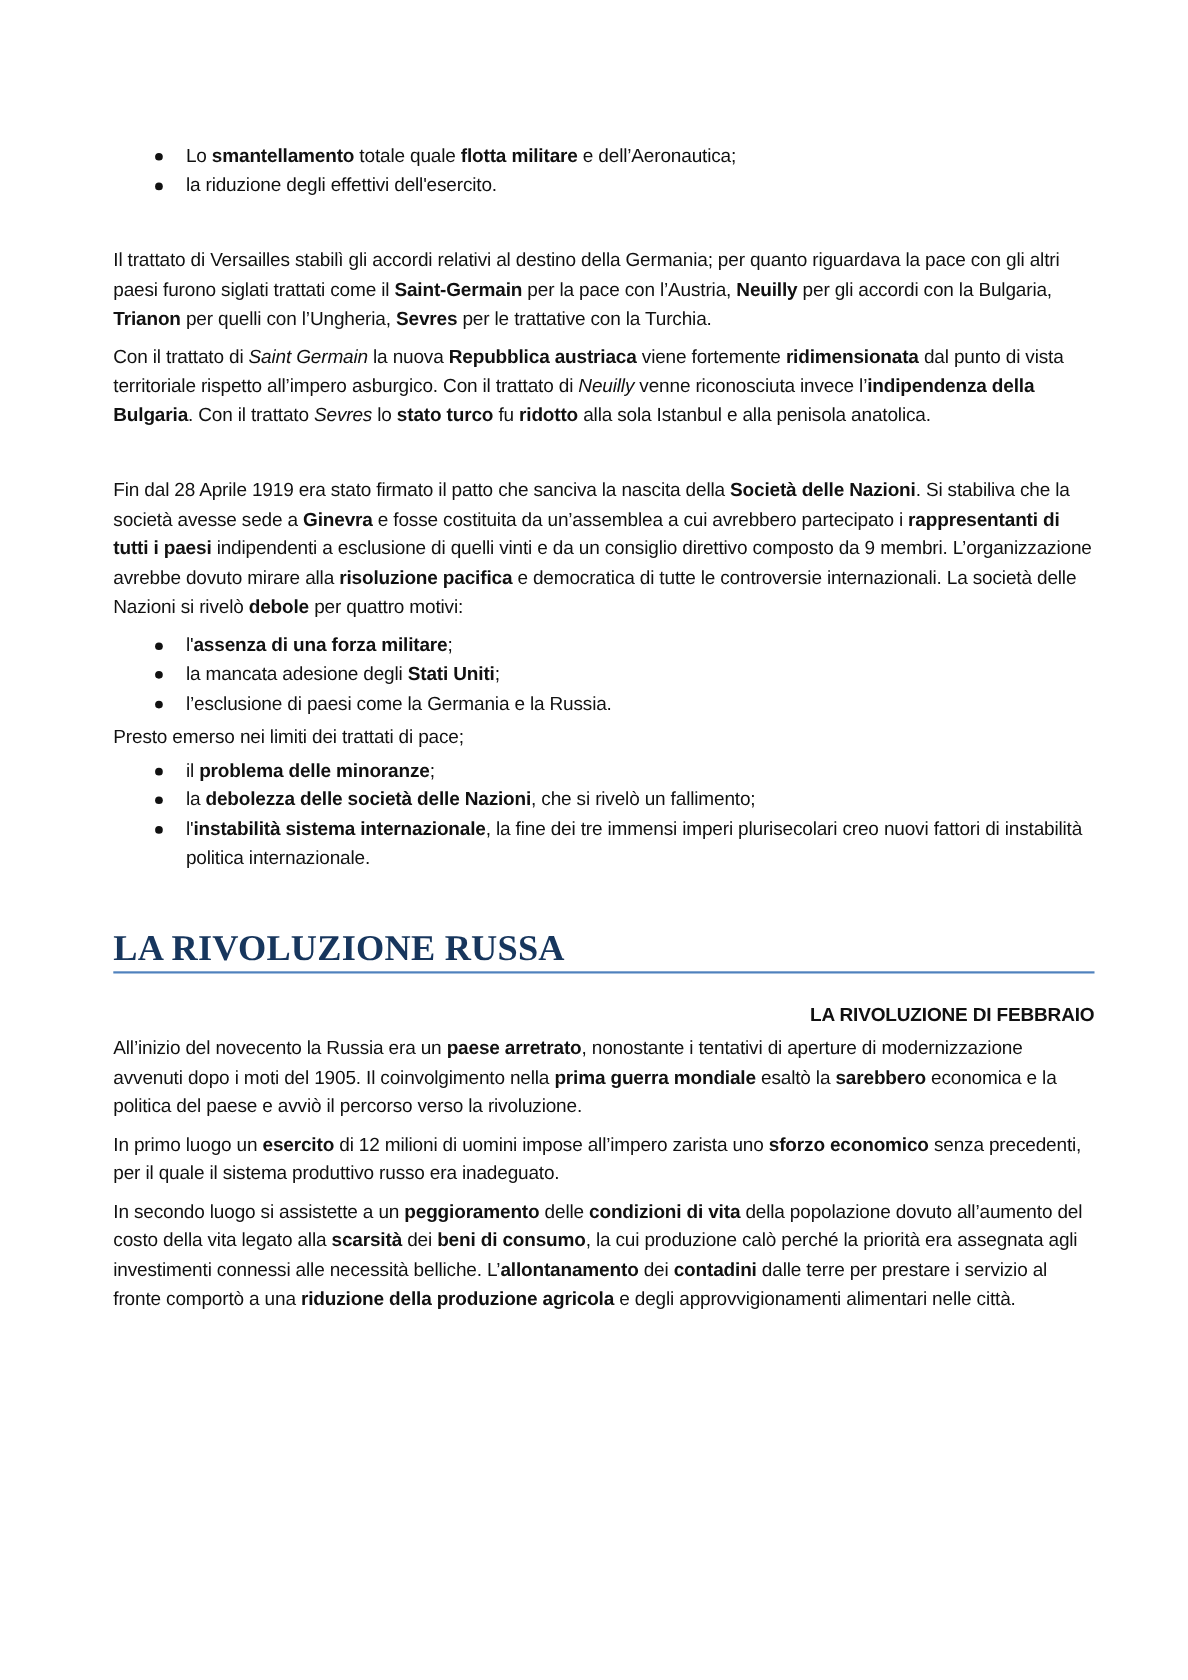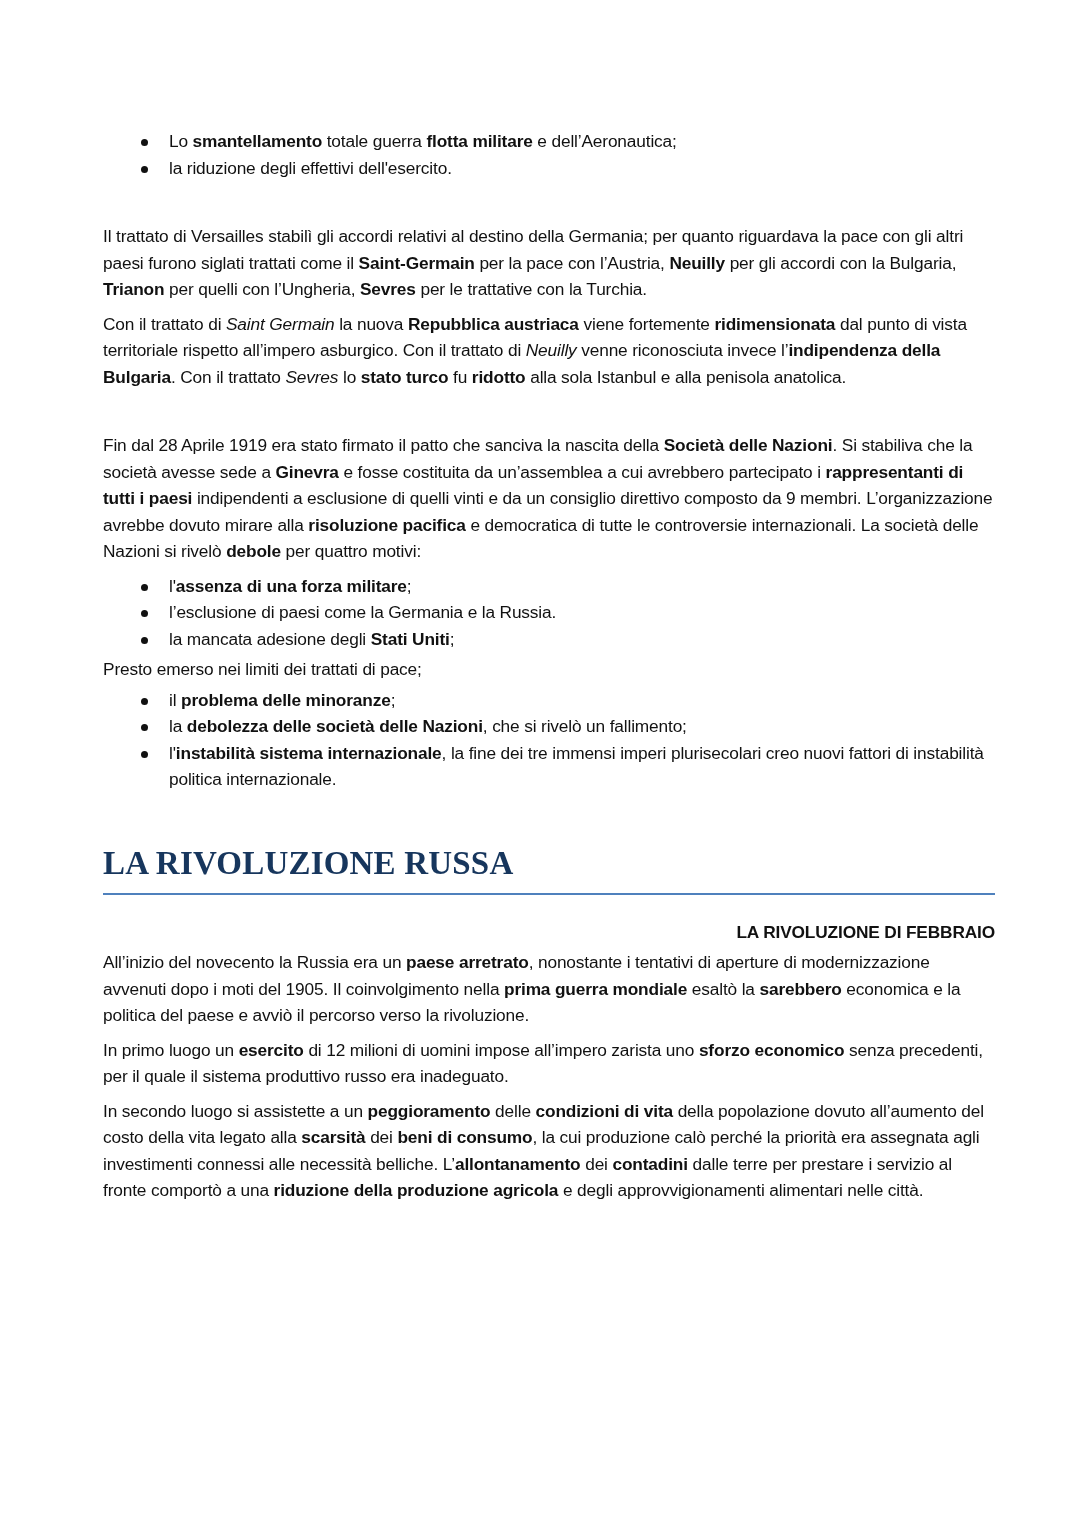--- a/index.html
+++ b/index.html
@@ -44,56 +44,55 @@
     i { }
     .gap-md { height: 8px; }
     .gap-xl { height: 42px; }
     .section-title {
       font-family: "Liberation Serif", serif;
       font-size: 33px;
       line-height: 40px;
       color: #17365d;
       letter-spacing: 0.2px;
       margin: 0;
-      padding-bottom: 10px;
       border-bottom: 2px solid #4f81bd;
       width: 892px;
     }
     .subheading {
       font-weight: bold;
       font-size: 17.3px;
       margin-top: 24px;
       margin-bottom: 4px;
       text-align: right;
     }
   </style>
 </head>
 <body>
 
 <div class="page">
 
   <ul class="bullets">
-      <li><span>Lo </span><b>smantellamento</b><span> totale guerra </span><b>flotta militare</b><span> e dell’Aeronautica;</span></li>
+      <li><span>Lo </span><b>smantellamento</b><span> totale quale </span><b>flotta militare</b><span> e dell’Aeronautica;</span></li>
       <li><span>la riduzione degli effettivi dell'esercito.</span></li>
     </ul>
 
   <div class="gap-xl"></div>
 
   <p><span>Il trattato di Versailles stabilì gli accordi relativi al destino della Germania; per quanto riguardava la pace con gli altri paesi furono siglati trattati come il </span><b>Saint-Germain</b><span> per la pace con l’Austria, </span><b>Neuilly</b><span> per gli accordi con la Bulgaria, </span><b>Trianon</b><span> per quelli con l’Ungheria, </span><b>Sevres</b><span> per le trattative con la Turchia.</span></p>
   <div class="gap-md"></div>
   <p><span>Con il trattato di </span><i>Saint Germain</i><span> la nuova </span><b>Repubblica austriaca</b><span> viene fortemente </span><b>ridimensionata</b><span> dal punto di vista territoriale rispetto all’impero asburgico. Con il trattato di </span><i>Neuilly</i><span> venne riconosciuta invece l’</span><b>indipendenza della Bulgaria</b><span>. Con il trattato </span><i>Sevres</i><span> lo </span><b>stato turco</b><span> fu </span><b>ridotto</b><span> alla sola Istanbul e alla penisola anatolica.</span></p>
 
   <div class="gap-xl"></div>
 
   <p><span>Fin dal 28 Aprile 1919 era stato firmato il patto che sanciva la nascita della </span><b>Società delle Nazioni</b><span>. Si stabiliva che la società avesse sede a </span><b>Ginevra</b><span> e fosse costituita da un’assemblea a cui avrebbero partecipato i </span><b>rappresentanti di tutti i paesi</b><span> indipendenti a esclusione di quelli vinti e da un consiglio direttivo composto da 9 membri. L’organizzazione avrebbe dovuto mirare alla </span><b>risoluzione pacifica</b><span> e democratica di tutte le controversie internazionali. La società delle Nazioni si rivelò </span><b>debole</b><span> per quattro motivi:</span></p>
   <div style="height:8px"></div>
   <ul class="bullets">
       <li><span>l'</span><b>assenza di una forza militare</b><span>;</span></li>
+      <li><span>la mancata adesione degli </span><b>Stati Uniti</b><span>;</span></li>
       <li><span>l’esclusione di paesi come la Germania e la Russia.</span></li>
-      <li><span>la mancata adesione degli </span><b>Stati Uniti</b><span>;</span></li>
     </ul>
   <div style="height:4px"></div>
   <p><span>Presto emerso nei limiti dei trattati di pace;</span></p>
   <div style="height:4px"></div>
   <ul class="bullets">
       <li><span>il </span><b>problema delle minoranze</b><span>;</span></li>
       <li><span>la </span><b>debolezza delle società delle Nazioni</b><span>, che si rivelò un fallimento;</span></li>
       <li><span>l'</span><b>instabilità sistema internazionale</b><span>, la fine dei tre immensi imperi plurisecolari creo nuovi fattori di instabilità politica internazionale.</span></li>
     </ul>
 

